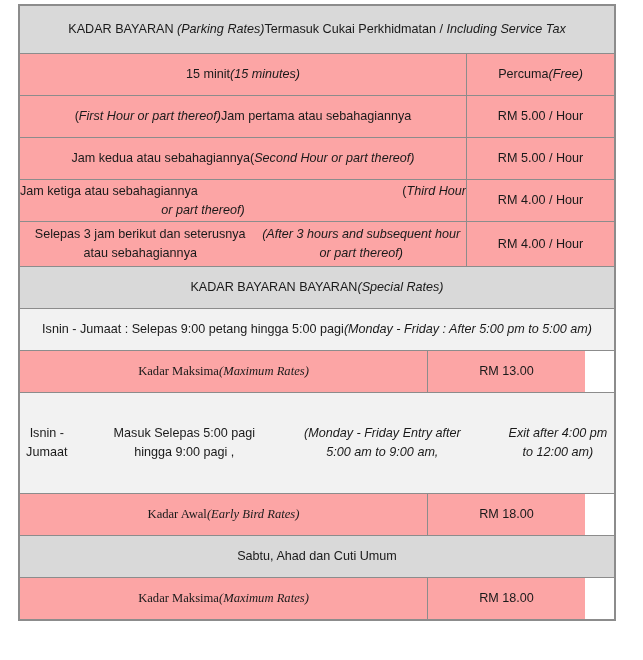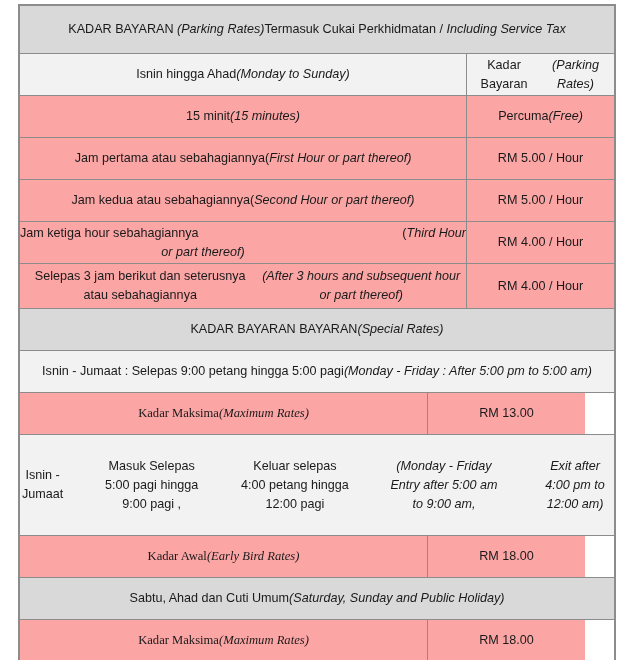--- a/index.html
+++ b/index.html
@@ -28,62 +28,52 @@
 
 <div class="tbl">
 
   <div class="row">
     <div class="cell full dark" style="height:47px;">
       <div><span>KADAR BAYARAN </span><i>(Parking Rates)</i></div>
       <div><span>Termasuk Cukai Perkhidmatan / </span><i>Including Service Tax</i></div>
     </div>
   </div>
 
-  <div class="row">
-    <div class="cell c1a light h40">
-      <div>Isnin hingga Ahad</div>
-      <i>(Monday to Sunday)</i>
-    </div>
-    <div class="cell c2a light h40">
-      <div>Kadar Bayaran</div>
-      <i>(Parking Rates)</i>
-    </div>
-  </div>
 
   <div class="row">
     <div class="cell c1a white h40">
       <div>15 minit</div>
       <i>(15 minutes)</i>
     </div>
     <div class="cell c2a white h40">
       <div>Percuma</div>
       <i>(Free)</i>
     </div>
   </div>
 
   <div class="row">
     <div class="cell c1a white h40">
+      <div><span>(</span><i>First Hour or part thereof)</i></div>
       <div>Jam pertama atau sebahagiannya</div>
-      <div><span>(</span><i>First Hour or part thereof)</i></div>
     </div>
     <div class="cell c2a white h40">RM 5.00 / Hour</div>
   </div>
 
   <div class="row">
     <div class="cell c1a white h40">
       <div>Jam kedua atau sebahagiannya</div>
       <div><span>(</span><i>Second Hour or part thereof)</i></div>
     </div>
     <div class="cell c2a white h40">RM 5.00 / Hour</div>
   </div>
 
   <div class="row">
     <div class="cell c1a white h40 third" style="padding-top:2px;">
       <div class="l1">
-        <span>Jam ketiga hour sebahagiannya</span>
+        <span>Jam ketiga atau sebahagiannya</span>
         <span><span>(</span><i>Third Hour</i></span>
       </div>
       <div class="l2"><i>or part thereof)</i></div>
     </div>
     <div class="cell c2a white h40">RM 4.00 / Hour</div>
   </div>
 
   <div class="row">
     <div class="cell c1a white h44">
       <div>Selepas 3 jam berikut dan seterusnya atau sebahagiannya</div>
@@ -111,38 +101,36 @@
       <div>Kadar Maksima</div>
       <i>(Maximum Rates)</i>
     </div>
     <div class="cell c2b white h40">RM 13.00</div>
   </div>
 
   <div class="row">
     <div class="cell full light h100">
       <div>Isnin - Jumaat</div>
       <div>Masuk Selepas 5:00 pagi hingga 9:00 pagi ,</div>
-      <div>Keluar selepas 4:00 petang hingga 12:00 pagi</div>
       <i>(Monday - Friday Entry after 5:00 am to 9:00 am,</i>
       <i>Exit after 4:00 pm to 12:00 am)</i>
     </div>
   </div>
 
   <div class="row">
     <div class="cell c1b white h40">
       <div>Kadar Awal</div>
       <i>(Early Bird Rates)</i>
     </div>
     <div class="cell c2b white h40">RM 18.00</div>
   </div>
 
   <div class="row">
     <div class="cell full dark h40">
       <div>Sabtu, Ahad dan Cuti Umum</div>
-      <i>(Saturday, Sunday and Public Holiday)</i>
     </div>
   </div>
 
   <div class="row">
     <div class="cell c1b white h40">
       <div>Kadar Maksima</div>
       <i>(Maximum Rates)</i>
     </div>
     <div class="cell c2b white h40">RM 18.00</div>
   </div>

